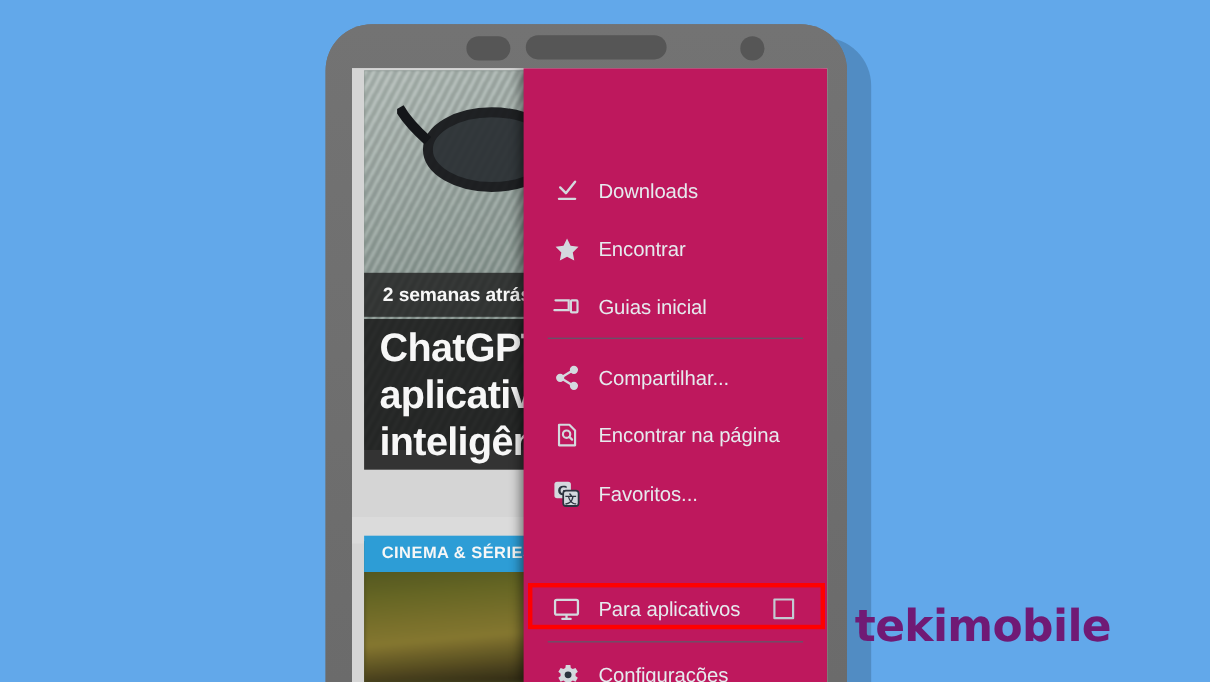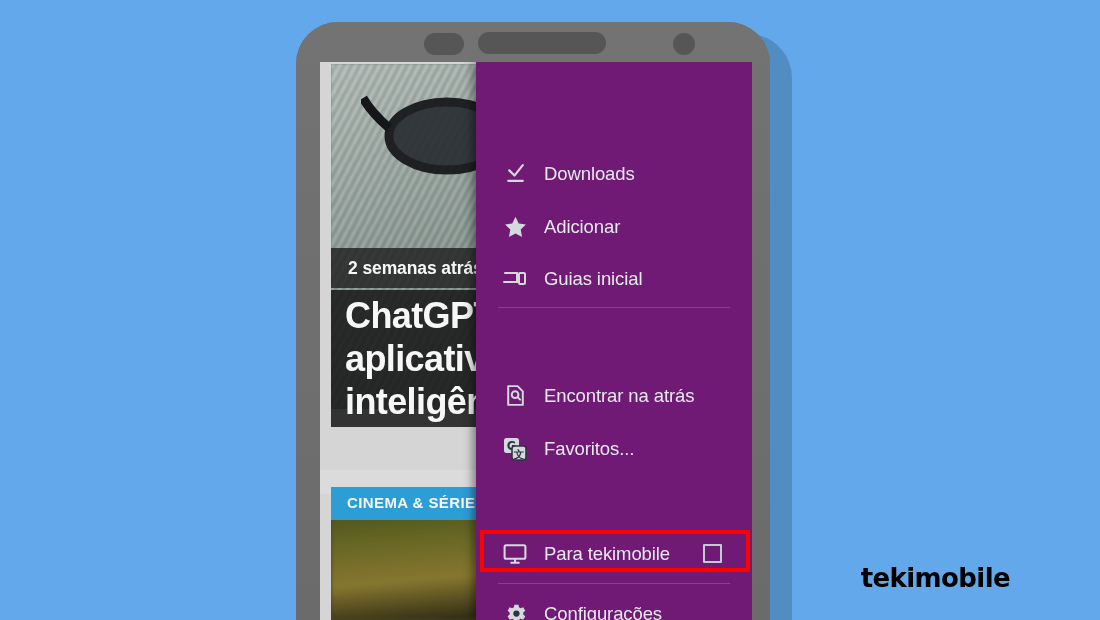--- a/index.html
+++ b/index.html
@@ -161,21 +161,21 @@
   .page-dim {
     position: absolute; inset: 0;
     background: rgba(0,0,0,.03);
   }
 
   
   .menu {
     position: absolute;
     left: 156px; top: 0;
     width: 276px; height: 558px;
-    background: #701a75;
+    background: #be185d;
     box-shadow: -3px 0 9px rgba(0,0,0,.45);
     overflow: hidden;
   }
   .menu-item {
     position: absolute;
     left: 0;
     width: 276px; height: 53px;
     display: flex;
     align-items: center;
   }
@@ -223,22 +223,22 @@
     left: 4px; top: 468px;
     width: 270px; height: 42px;
     border: 4px solid #ff0000;
     pointer-events: none;
   }
 
   
   .watermark {
     position: absolute;
     right: 90px; bottom: 27px;
-    color: #000000;
-    font-size: 26px;
+    color: #701a75;
+    font-size: 40px;
     font-weight: 700;
     letter-spacing: -.6px;
     font-family: "DejaVu Sans", sans-serif;
     margin-top: 44px;
   }
 </style>
 </head>
 <body>
 
 <div id="stage">
@@ -314,45 +314,57 @@
         </div>
         <span class="mi-label">Downloads</span>
       </div>
 
       <div class="menu-item" style="top:138px">
         <div class="mi-icon">
           <svg width="25" height="25" viewBox="0 0 24 24" fill="#d4d9de">
             <polygon points="12,2.6 15.1,9 22,10 17,14.9 18.3,22 12,18.6 5.7,22 7,14.9 2,10 8.9,9"></polygon>
           </svg>
         </div>
-        <span class="mi-label">Adicionar</span>
+        <span class="mi-label">Encontrar</span>
       </div>
 
       <div class="menu-item" style="top:190px">
         <div class="mi-icon">
           <svg width="26" height="26" viewBox="0 0 26 26" fill="none" stroke="#d4d9de" stroke-width="2">
             <path d="M3 7h12v9H2" stroke-linecap="round"></path>
             <rect x="17" y="7" width="6" height="11" rx="1"></rect>
           </svg>
         </div>
         <span class="mi-label">Guias inicial</span>
       </div>
 
       <div class="divider" style="top:245px"></div>
 
+      <div class="menu-item" style="top:255px">
+        <div class="mi-icon">
+          <svg width="25" height="25" viewBox="0 0 24 24" fill="none" stroke="#d4d9de" stroke-width="2">
+            <circle cx="18" cy="5" r="2.6" fill="#d4d9de"></circle>
+            <circle cx="6" cy="12" r="2.6" fill="#d4d9de"></circle>
+            <circle cx="18" cy="19" r="2.6" fill="#d4d9de"></circle>
+            <line x1="8.3" y1="10.8" x2="15.7" y2="6.2"></line>
+            <line x1="8.3" y1="13.2" x2="15.7" y2="17.8"></line>
+          </svg>
+        </div>
+        <span class="mi-label">Compartilhar...</span>
+      </div>
 
       <div class="menu-item" style="top:307px">
         <div class="mi-icon">
           <svg width="25" height="25" viewBox="0 0 24 24" fill="none" stroke="#d4d9de" stroke-width="1.9">
             <path d="M5 3h9l5 5v13H5z" stroke-linejoin="round"></path>
             <circle cx="11.6" cy="11.2" r="3.2"></circle>
             <line x1="14" y1="13.6" x2="16.4" y2="16" stroke-linecap="round"></line>
           </svg>
         </div>
-        <span class="mi-label">Encontrar na atrás</span>
+        <span class="mi-label">Encontrar na página</span>
       </div>
 
       <div class="menu-item" style="top:360px">
         <div class="mi-icon">
           <svg width="26" height="26" viewBox="0 0 26 26">
             <rect x="2" y="2" width="15" height="15" rx="2.5" fill="#d4d9de"></rect>
             <text x="9.5" y="13.6" font-family="DejaVu Sans, sans-serif" font-size="11.5" font-weight="700" fill="#2c3440" text-anchor="middle">G</text>
             <rect x="10" y="10" width="14" height="14" rx="2.5" fill="#d4d9de" stroke="#2c3440" stroke-width="1.6"></rect>
             <text x="17" y="21.5" font-family="DejaVu Sans, sans-serif" font-size="10.5" font-weight="700" fill="#2c3440" text-anchor="middle">文</text>
           </svg>
@@ -362,21 +374,21 @@
 
 
       <div class="menu-item" style="top:465px">
         <div class="mi-icon">
           <svg width="26" height="26" viewBox="0 0 24 24" fill="none" stroke="#d4d9de" stroke-width="1.9">
             <rect x="2.4" y="4" width="19.2" height="12.4" rx="1.4"></rect>
             <line x1="8.5" y1="20" x2="15.5" y2="20" stroke-linecap="round"></line>
             <line x1="12" y1="16.4" x2="12" y2="20"></line>
           </svg>
         </div>
-        <span class="mi-label">Para tekimobile</span>
+        <span class="mi-label">Para aplicativos</span>
         <span class="mi-check"></span>
       </div>
 
       <div class="divider" style="top:521px"></div>
 
       <div class="menu-item" style="top:525px">
         <div class="mi-icon">
           <svg width="25" height="25" viewBox="0 0 24 24" fill="#d4d9de">
             <path d="M19.4 13a7.6 7.6 0 0 0 0-2l2-1.6-2-3.4-2.4 1a7.6 7.6 0 0 0-1.7-1l-.4-2.5h-4l-.4 2.5a7.6 7.6 0 0 0-1.7 1l-2.4-1-2 3.4L6.4 11a7.6 7.6 0 0 0 0 2l-2 1.6 2 3.4 2.4-1a7.6 7.6 0 0 0 1.7 1l.4 2.5h4l.4-2.5a7.6 7.6 0 0 0 1.7-1l2.4 1 2-3.4z"></path>
             <circle cx="12.9" cy="12" r="3" fill="#2c3440"></circle>

